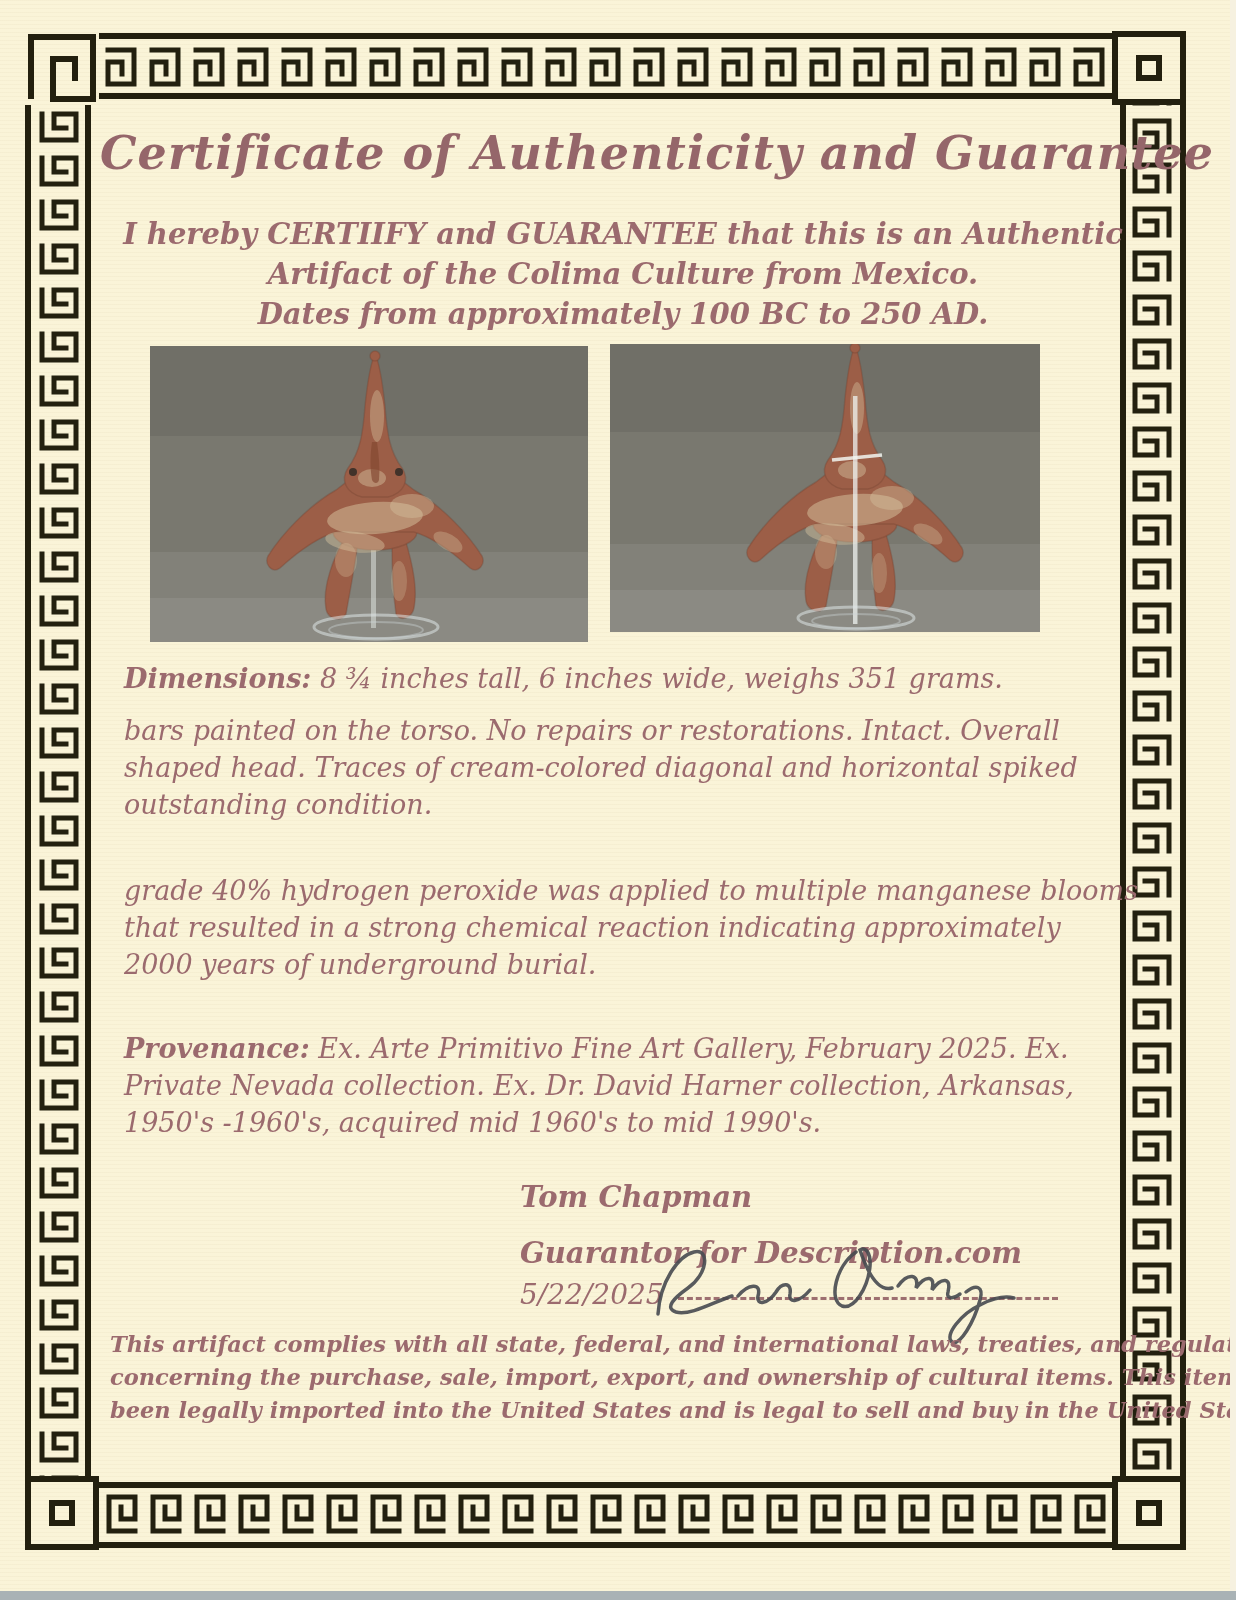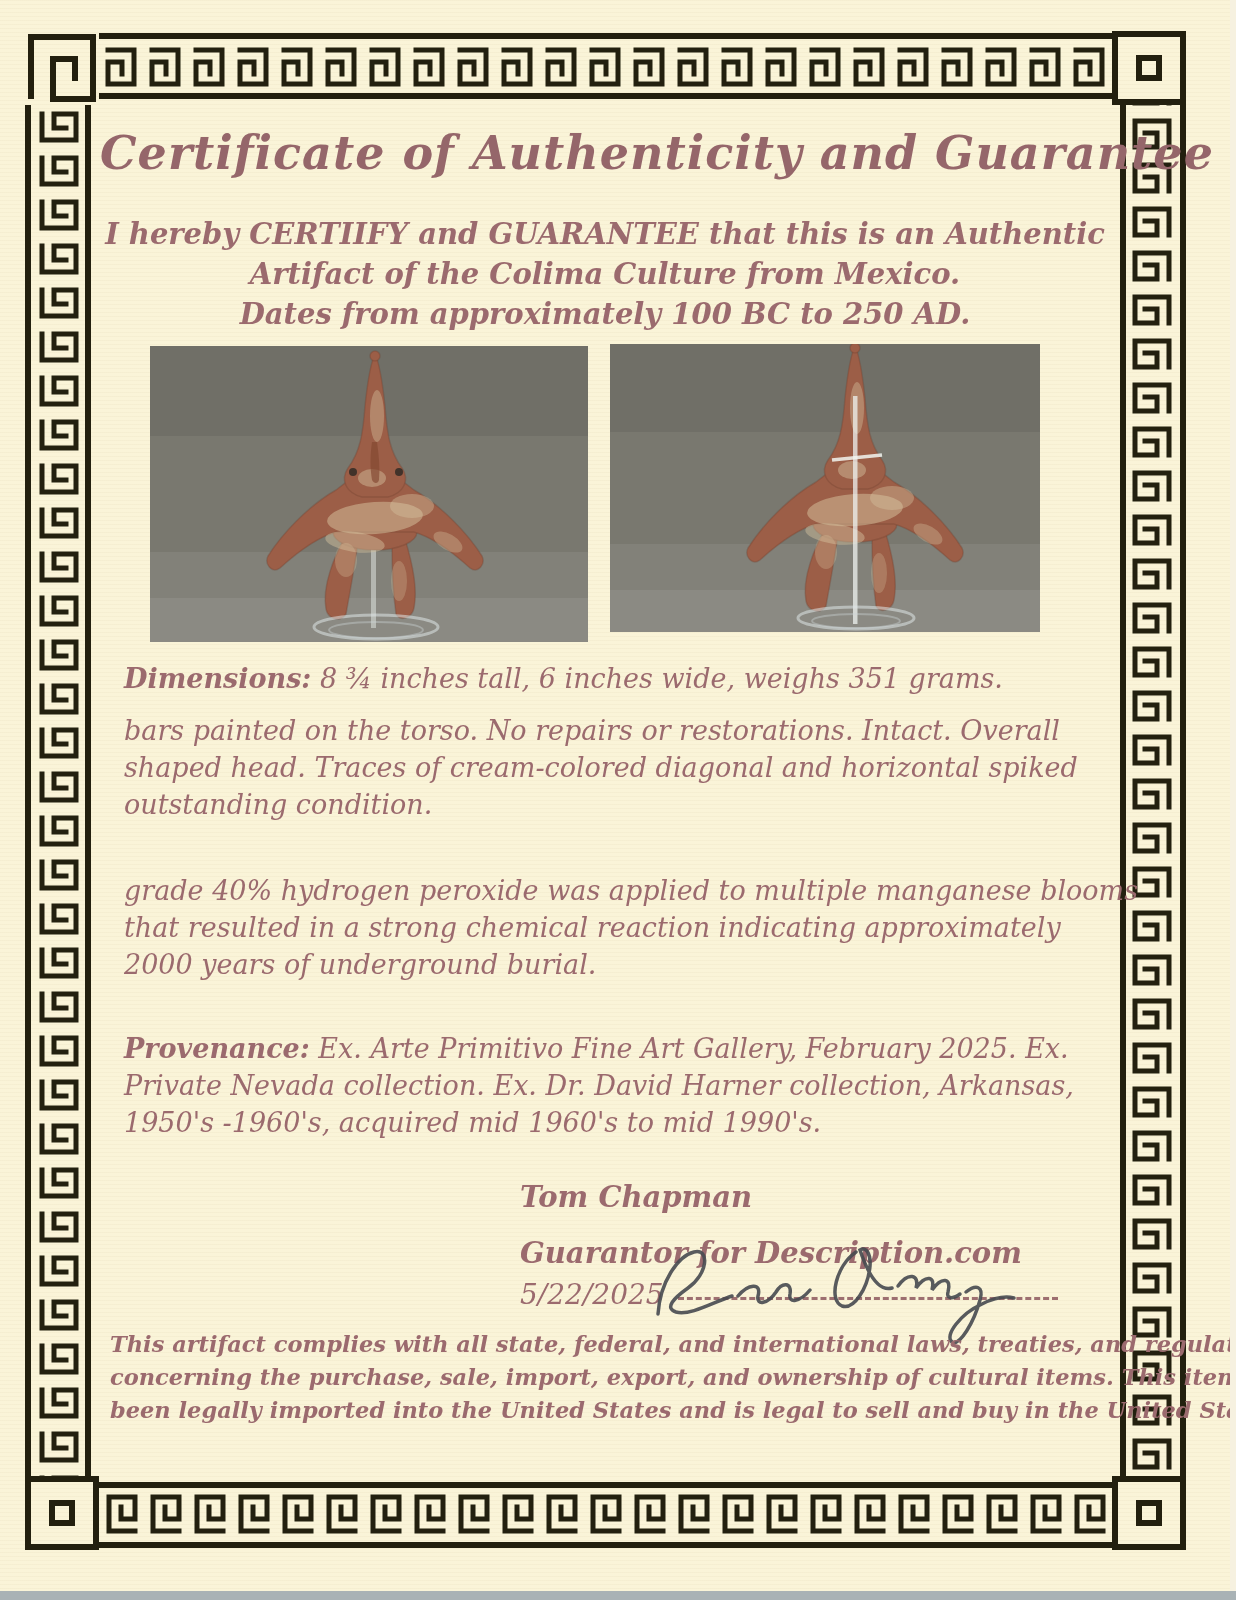--- a/index.html
+++ b/index.html
@@ -12,21 +12,21 @@
     font-style:italic;color:#9b6a6e;
   }
   svg.band{position:absolute;display:block;}
   svg.corner{position:absolute;display:block;}
   .rot180{transform:rotate(180deg);}
   .title{
     position:absolute;top:126px;left:100px;width:1010px;text-align:center;
     font-size:46px;font-weight:bold;color:#95666a;letter-spacing:1px;white-space:nowrap;
   }
   .intro{
-    position:absolute;top:214px;left:100px;width:1010px;text-align:center;
+    position:absolute;top:214px;left:118px;width:1010px;text-align:center;
     font-size:29px;font-weight:bold;line-height:40px;color:#9b6a6e;white-space:nowrap;
   }
   .photo{position:absolute;}
   .para{position:absolute;left:124px;width:985px;font-size:27px;line-height:37px;white-space:nowrap;}
   .para b{font-weight:bold;}
   .sig-name{position:absolute;left:520px;top:1180px;font-size:29px;font-weight:bold;white-space:nowrap;}
   .sig-role{position:absolute;left:520px;top:1236px;font-size:29px;font-weight:bold;white-space:nowrap;}
   .date-line{position:absolute;left:520px;top:1278px;font-size:28px;white-space:nowrap;text-align:center;}
   .dash-line{display:inline-block;width:380px;border-bottom:3px dashed #9d6f70;margin-left:14px;transform:translateY(-4px);}
   .sig-script{position:absolute;left:630px;top:1222px;}

